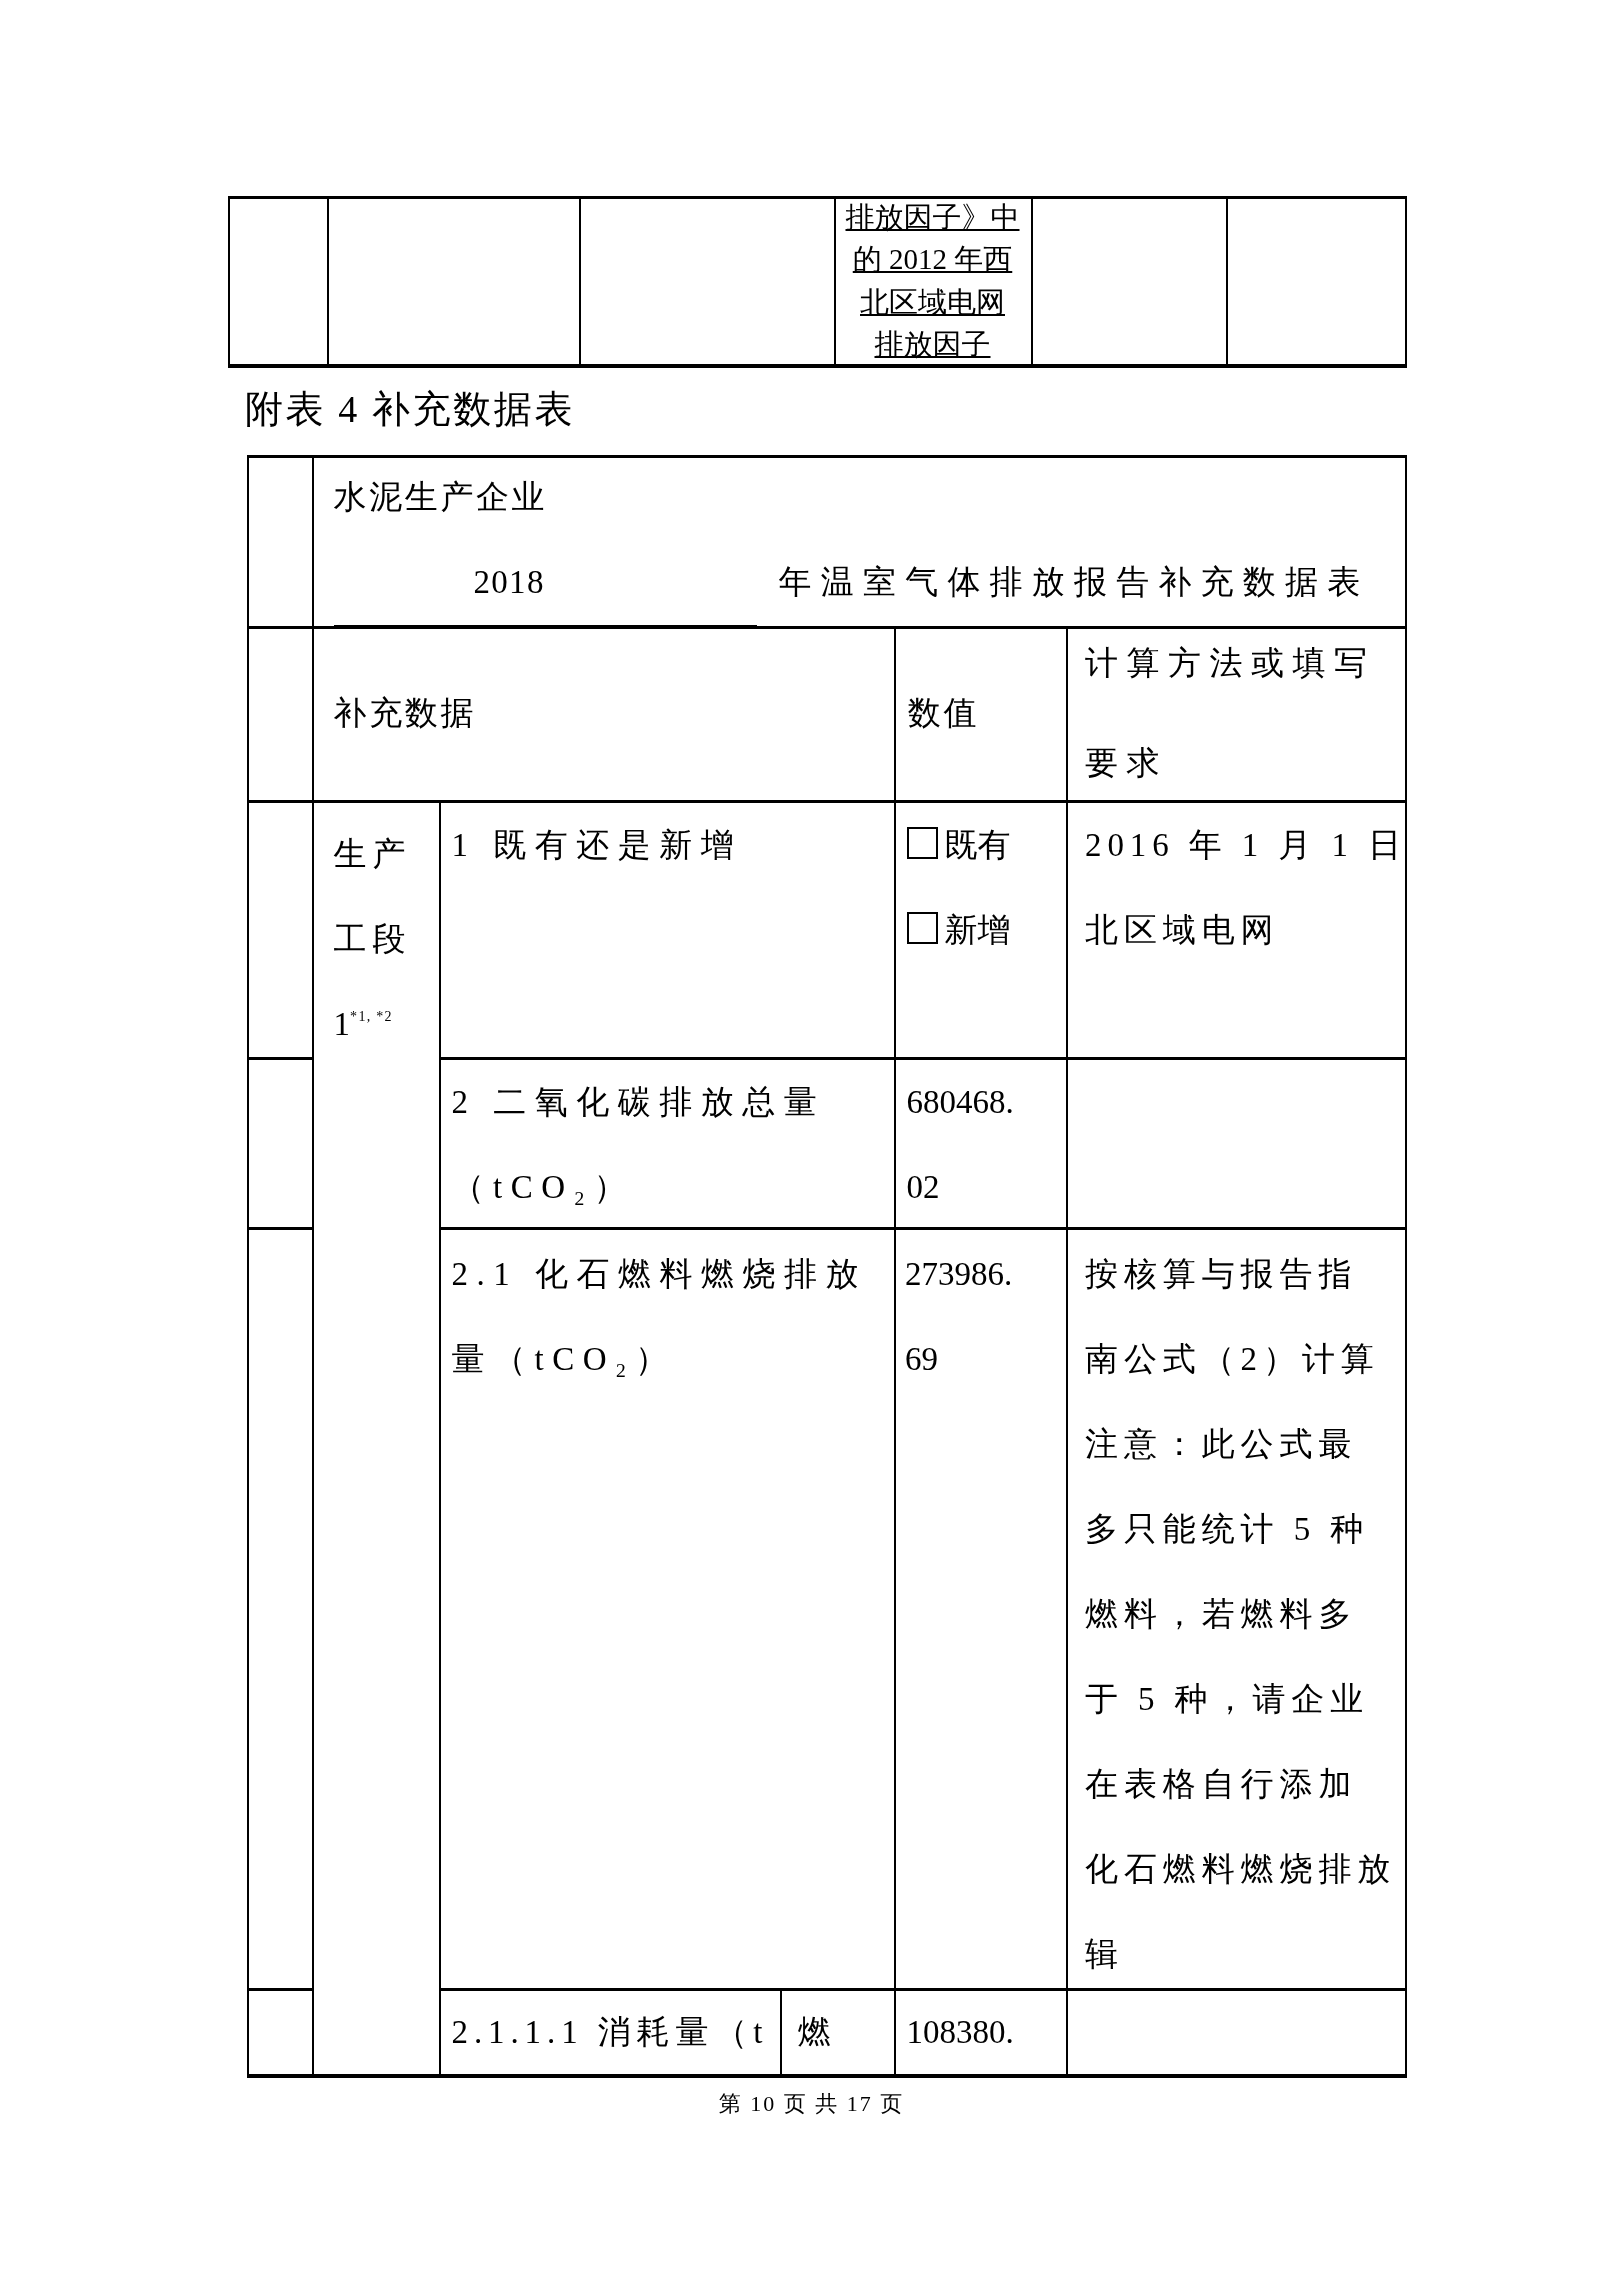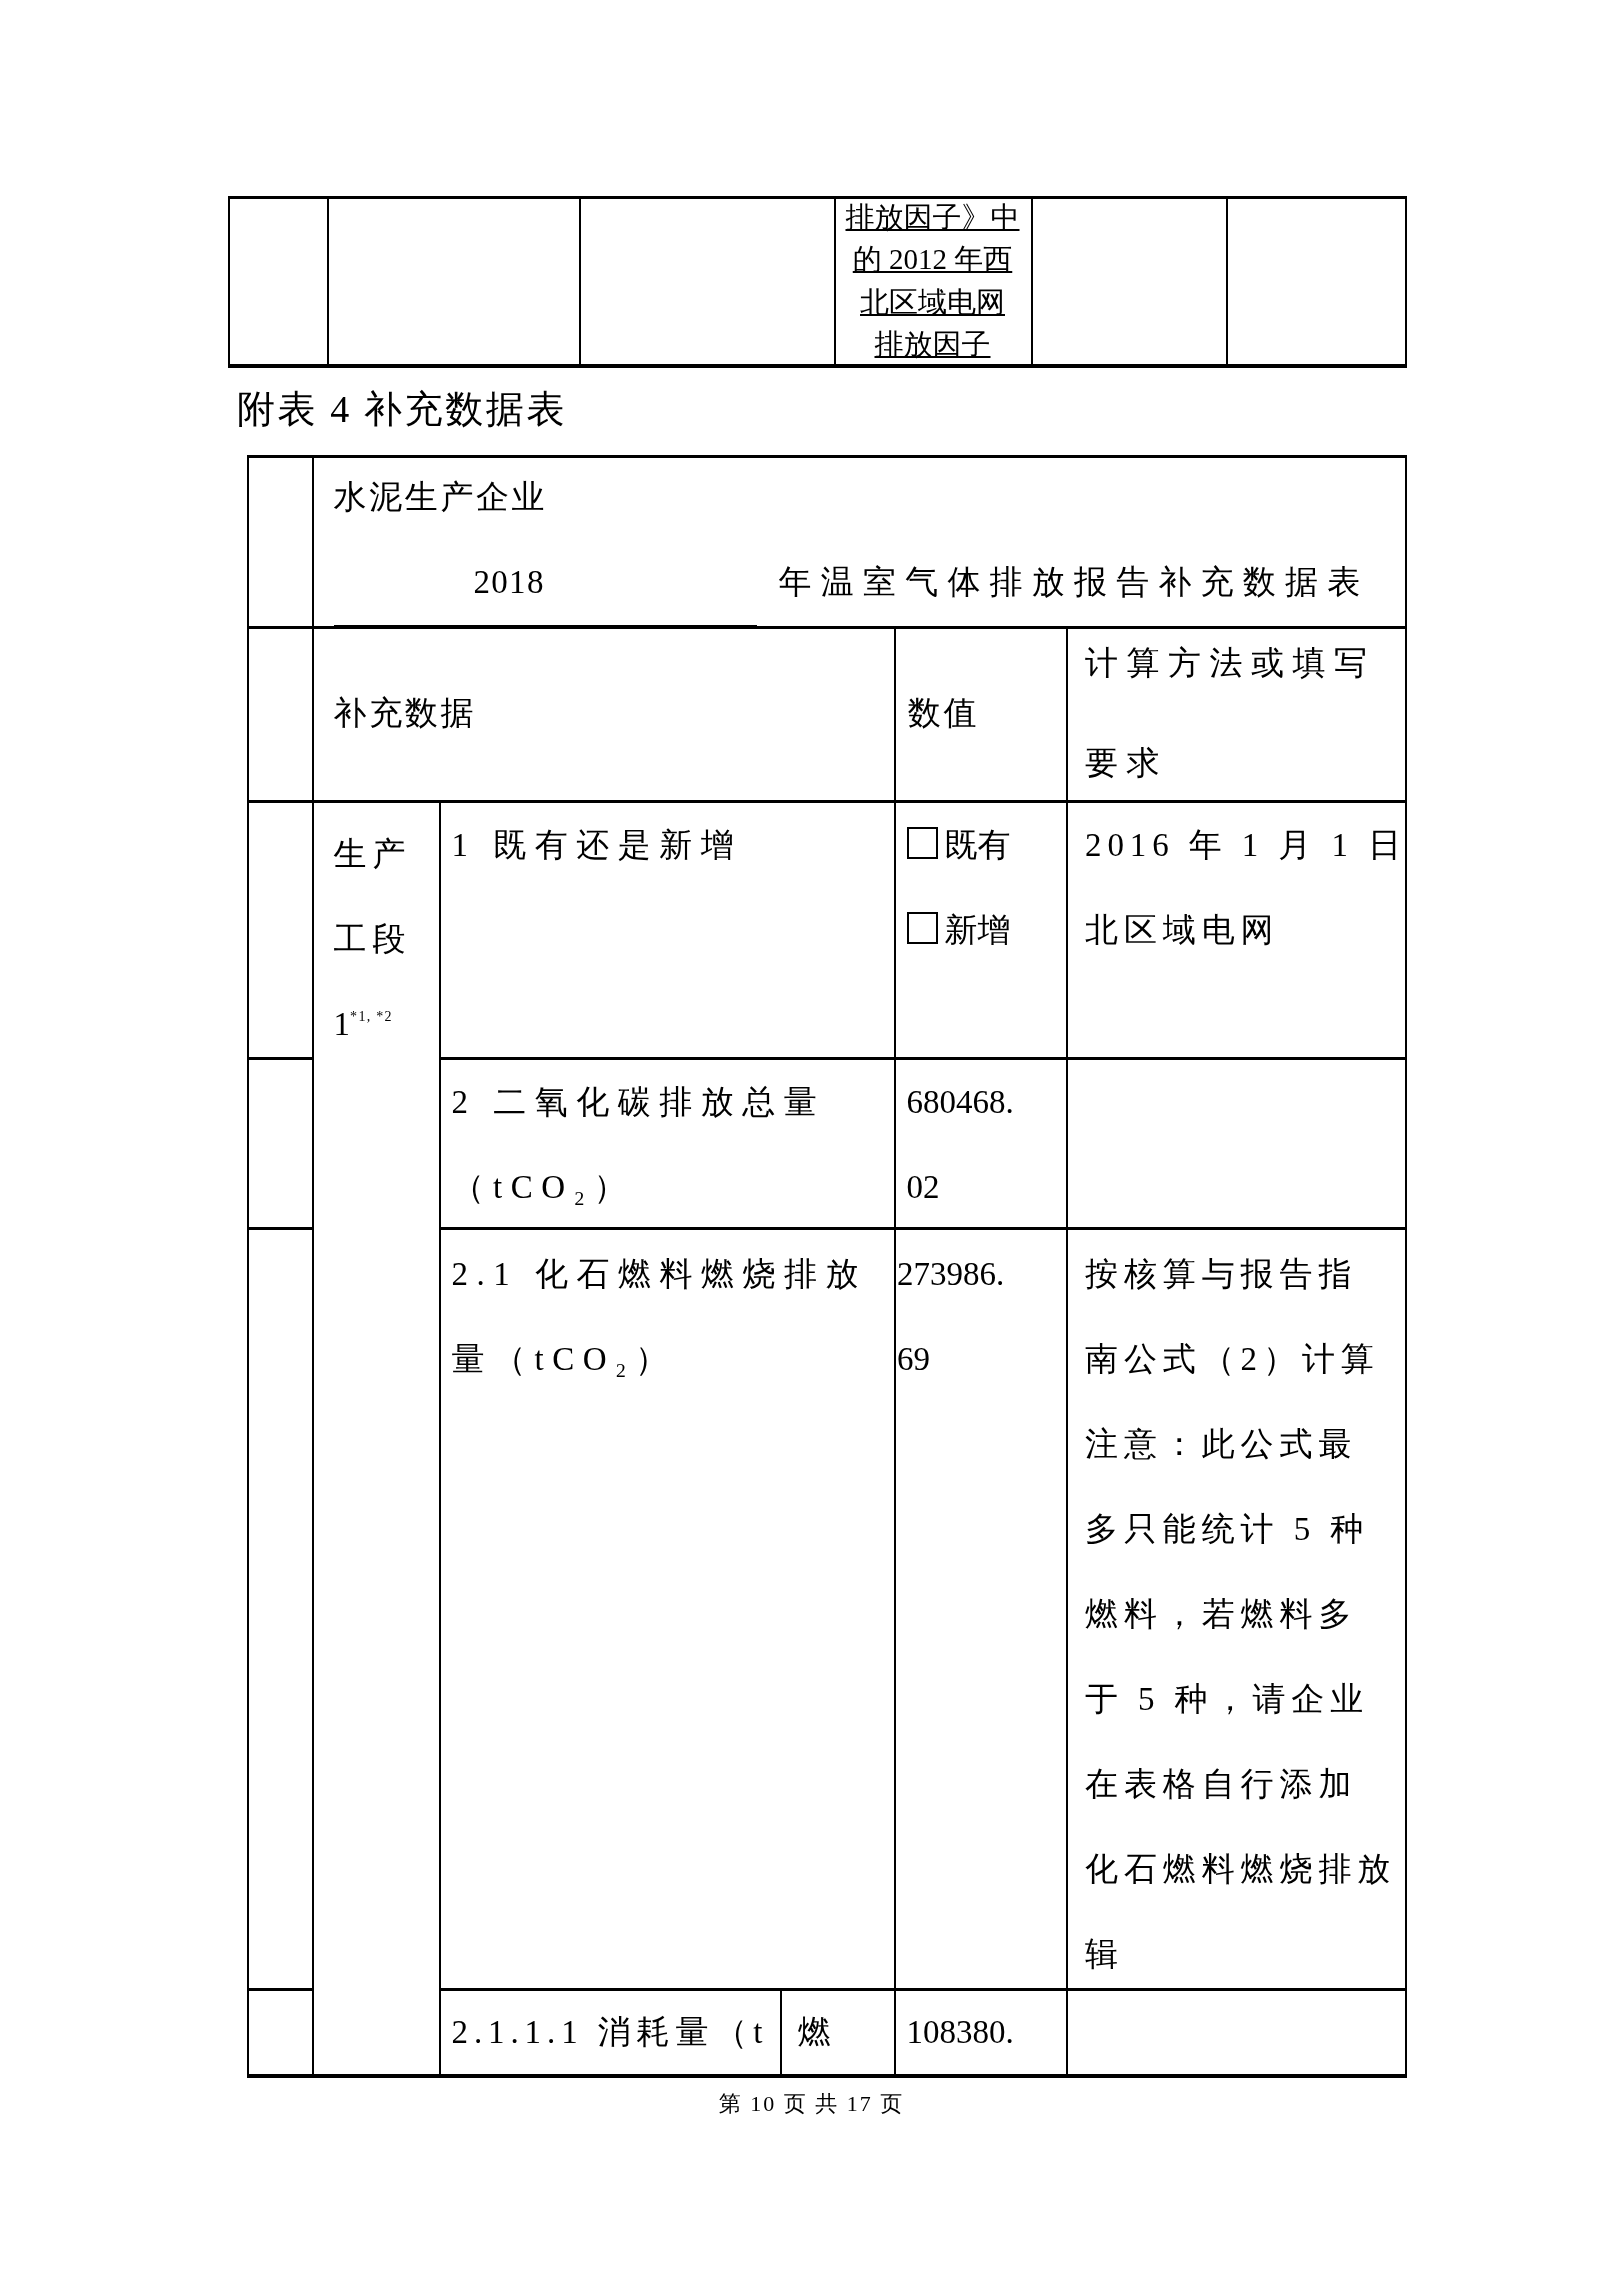--- a/index.html
+++ b/index.html
@@ -16,21 +16,21 @@
   #carryover{left:228px;top:196px;width:1179px;height:172px;}
   #carryover .cellD{
     left:606px;top:2.6px;width:197px;height:166px;
     display:flex;flex-direction:column;justify-content:center;align-items:center;
     font-size:29px;line-height:41px;text-align:center;text-decoration:underline;
   }
   #carryover .cellD .tline{display:block;}
   #carryover .cellD .tline{border:none;}
   #carryover .cellD div{border-bottom:2px solid #000;padding:0 1.3px 1.3px 1.3px;}
   
-  #heading{left:237px;top:386px;font-size:38px;line-height:46px;letter-spacing:2.6px;}
+  #heading{left:245px;top:386px;font-size:38px;line-height:46px;letter-spacing:2.6px;}
   
   #maintable{left:247px;top:455px;width:1160px;height:1623px;}
   .cell{
     position:absolute;display:flex;flex-direction:column;
     justify-content:flex-start;align-items:flex-start;
     font-size:33px;line-height:85px;white-space:nowrap;overflow:visible;
   }
   .cell .tline{display:block;}
   .ls0{letter-spacing:0;}
   .ls1{letter-spacing:2.6px;}
@@ -148,21 +148,21 @@
     </div>
   <div class="cell ls0" style="left:649px;top:605px;width:170px;height:165px;padding-left:10.5px;">
       <div class="tline">680468.</div>
       <div class="tline">02</div>
     </div>
 
   <div class="cell ls3" style="left:194px;top:777px;width:448px;height:754px;padding-left:10.5px;">
       <div class="tline">2.1  化石燃料燃烧排放</div>
       <div class="tline">量（tCO₂）</div>
     </div>
-  <div class="cell ls0" style="left:649px;top:777px;width:170px;height:754px;padding-left:1px;">
+  <div class="cell ls0" style="left:649px;top:777px;width:170px;height:754px;padding-left:9px;">
       <div class="tline">273986.</div>
       <div class="tline">69</div>
     </div>
   <div class="cell ls2" style="left:821px;top:777px;width:334px;height:754px;padding-left:17px;">
       <div class="tline">按核算与报告指</div>
       <div class="tline">南公式（2）计算</div>
       <div class="tline">注意：此公式最</div>
       <div class="tline">多只能统计 5 种</div>
       <div class="tline">燃料，若燃料多</div>
       <div class="tline">于 5 种，请企业</div>

